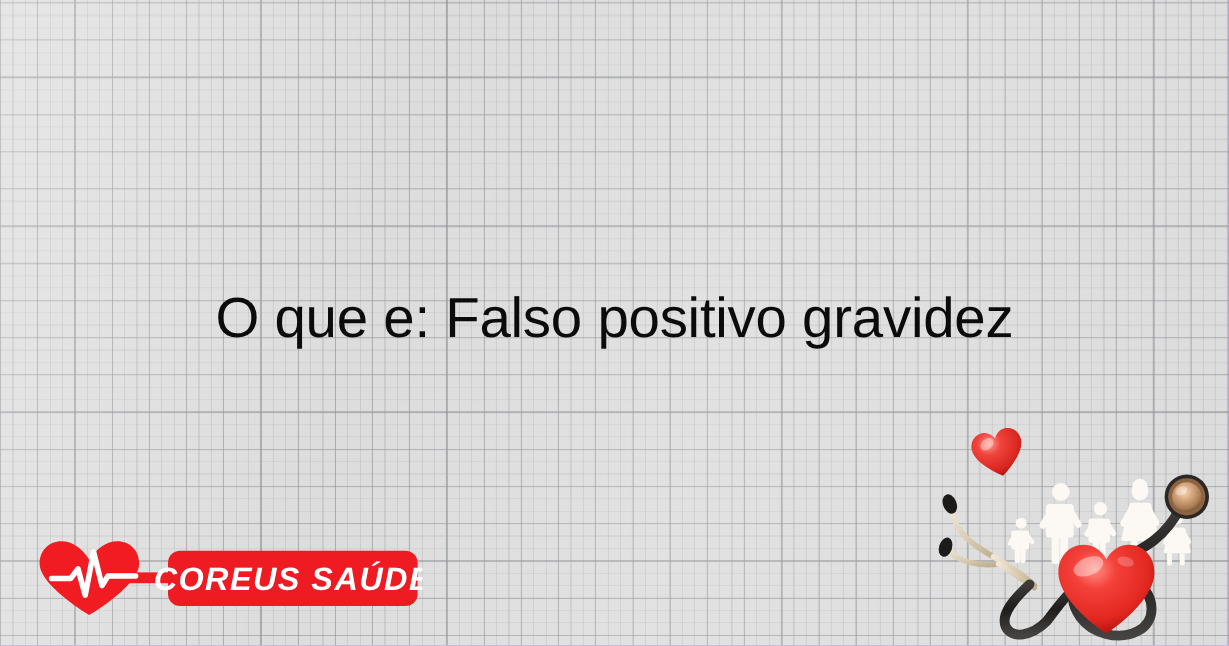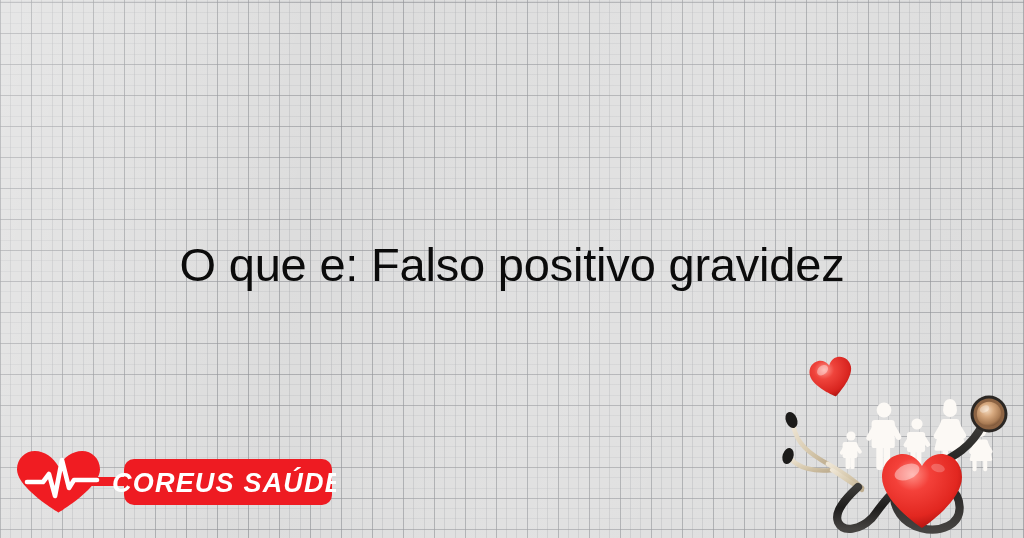--- a/index.html
+++ b/index.html
@@ -67,21 +67,21 @@
     line-height: 58px;
     font-weight: 400;
     letter-spacing: -0.2px;
     white-space: nowrap;
     font-family: "Liberation Sans", sans-serif;
   }
 
   
   #brand-logo {
     position: absolute;
-    left: 11px;
+    left: 27px;
     top: 448px;
     width: 325px;
     height: 66px;
   }
   #brand-logo svg { display: block; }
 
   
   #medical-illustration {
     position: absolute;
     left: 776px;

